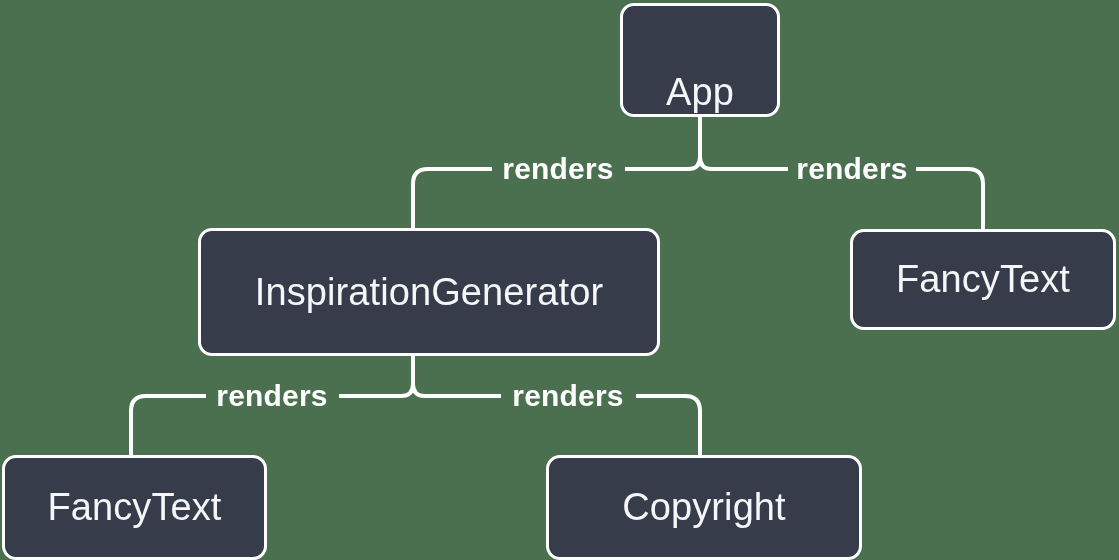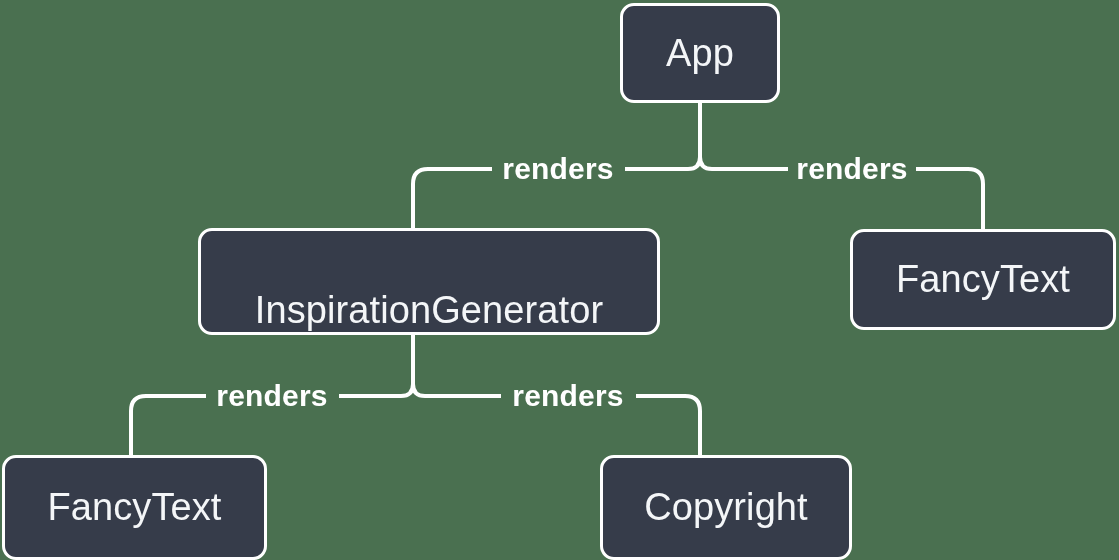--- a/index.html
+++ b/index.html
@@ -74,37 +74,37 @@
       <path d="M413,330 L413,384"></path>
 
       <path d="M413,384 q0,12 -12,12 L339,396"></path>
       <path d="M206,396 L146,396 q-15,0 -15,15 L131,455"></path>
 
       <path d="M413,384 q0,12 12,12 L501,396"></path>
       <path d="M636,396 L685,396 q15,0 15,15 L700,455"></path>
     </g>
   </svg>
 
-  <div class="node-box" style="left:620px; top:3px; width:160px; height:100px;">
+  <div class="node-box" style="left:620px; top:3px; width:160px; height:114px;align-items:flex-end;">
     <span class="node-label">App</span>
   </div>
 
-  <div class="node-box" style="left:198px; top:228px; width:462px; height:107px;align-items:flex-end;">
+  <div class="node-box" style="left:198px; top:228px; width:462px; height:128px;">
     <span class="node-label">InspirationGenerator</span>
   </div>
 
   <div class="node-box" style="left:850px; top:229px; width:266px; height:101px;">
     <span class="node-label">FancyText</span>
   </div>
 
   <div class="node-box" style="left:2px; top:455px; width:265px; height:105px;">
     <span class="node-label">FancyText</span>
   </div>
 
-  <div class="node-box" style="left:600px; top:455px; width:252px; height:105px;text-align:right;">
+  <div class="node-box" style="left:546px; top:455px; width:316px; height:105px;text-align:right;">
     <span class="node-label">Copyright</span>
   </div>
 
   <span class="edge-label" style="left:558px; top:169px;">renders</span>
 
   <span class="edge-label" style="left:852px; top:169px;">renders</span>
 
   <span class="edge-label" style="left:272px; top:396px;">renders</span>
 
   <span class="edge-label" style="left:568px; top:396px;">renders</span>

